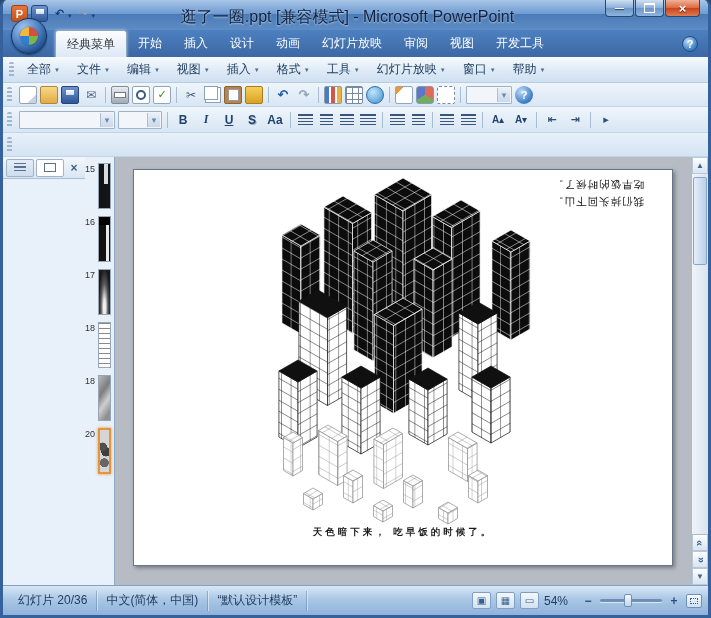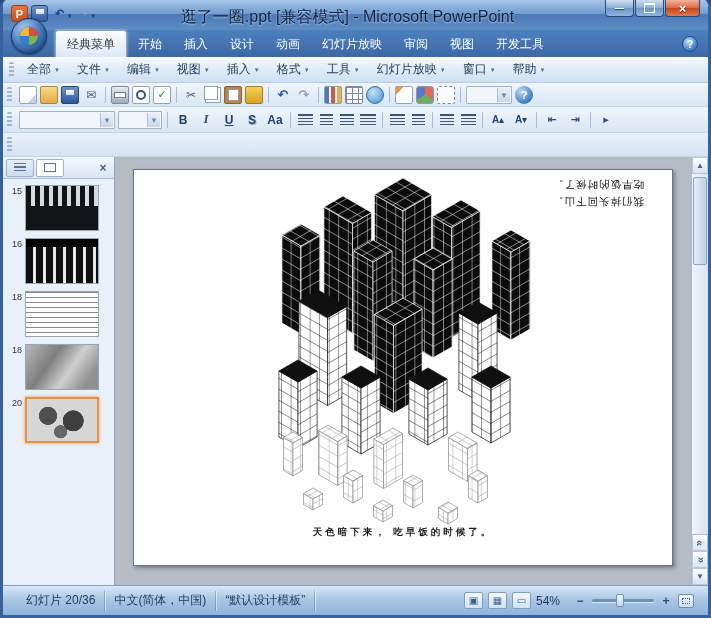--- a/index.html
+++ b/index.html
@@ -20,21 +20,21 @@
   .qa-caret{font-size:7px;color:#22436f;margin-left:-3px;padding-top:4px}
   .title-text{position:absolute;left:0;right:16px;top:7px;text-align:center;color:#0e2240;font-size:16px;text-shadow:0 1px 2px rgba(255,255,255,.6)}
   .winbtns{position:absolute;right:8px;top:0;display:flex}
   .wbtn{width:29px;height:17px;border:1px solid #274a79;border-top:none;border-radius:0 0 4px 4px;background:linear-gradient(#cfdff2,#8db0d8 48%,#6b95c6 49%,#8fb4de);display:flex;align-items:center;justify-content:center;color:#fff;margin-left:1px;font-size:11px;line-height:1}
   .wbtn.close{background:linear-gradient(#f0b29a,#dd6a40 48%,#c64318 49%,#e07a51);width:35px}
   .btn-min::before{content:"—";font-size:9px;font-weight:bold;text-shadow:0 1px 1px #234}
   .btn-max::before{content:"";width:9px;height:7px;border:1px solid #fff;border-top:2px solid #fff;display:block}
   .btn-close::before{content:"×";font-weight:bold;font-size:13px;text-shadow:0 1px 1px #611}
 
   
-  .tabrow{height:27px;flex:0 0 27px;background:linear-gradient(#4d80c0,#3c68a4);display:flex;align-items:center;padding-left:52px;position:relative}
+  .tabrow{height:27px;flex:0 0 27px;background:linear-gradient(#4d80c0,#3c68a4);display:flex;align-items:flex-start;padding-left:52px;position:relative}
   .orb{position:absolute;left:8px;top:-12px;width:36px;height:36px;border-radius:50%;background:radial-gradient(circle at 35% 28%,#a7c8ef,#4a7fc0 48%,#1d4c88 78%,#143257);border:1px solid #16355f;box-shadow:0 1px 2px rgba(0,0,0,.4);z-index:6;display:flex;align-items:center;justify-content:center}
   .orb::before{content:"";width:18px;height:18px;border-radius:50%;background:conic-gradient(#d94f3d 0 90deg,#7ab648 0 180deg,#2f7fd6 0 270deg,#f3b73a 0 360deg);box-shadow:0 0 2px rgba(0,0,0,.5)}
   .tab{padding:5px 11px 4px;color:#fff;font-size:12px;white-space:nowrap}
   .tab.active{background:linear-gradient(#fbfdff,#e9f1fa 60%,#dcE8f5);color:#333;border:1px solid #8aa6c8;border-bottom:none;border-radius:3px 3px 0 0;box-shadow:0 0 3px rgba(255,255,255,.6)}
   .ribbon-help{position:absolute;right:10px;top:6px;width:16px;height:16px;border-radius:50%;background:radial-gradient(circle at 35% 30%,#bcd9f5,#3a7cc2 70%);border:1px solid #1e4f85;color:#fff;font-weight:bold;font-size:11px;display:flex;align-items:center;justify-content:center}
 
   
   .menurow{height:26px;flex:0 0 26px;background:linear-gradient(#f6fafd,#dcE9f6 60%,#cfe0f1);border-bottom:1px solid #b9cde2;display:flex;align-items:center;padding:0 6px;gap:1px}
   .grip{width:5px;height:16px;margin-right:4px;background:repeating-linear-gradient(180deg,#9fb6cf 0 2px,transparent 2px 4px);border-radius:2px}
   .menu-item{padding:3px 8px;color:#1b3a5c;display:flex;align-items:center;gap:3px;border-radius:2px}
@@ -79,21 +79,21 @@
   .fmt{min-width:20px;height:18px;display:flex;align-items:center;justify-content:center;color:#22436f;font-weight:bold;font-size:12px;border-radius:2px}
   .fmt.it{font-style:italic;font-family:"Liberation Serif",serif}
   .fmt.un{text-decoration:underline}
   .fmt.sh{text-shadow:1px 1px 0 #9ab}
   .al{width:15px;height:11px;background:repeating-linear-gradient(#3c567a 0 1.5px,transparent 1.5px 3.5px)}
   .al.c{width:13px}.al.r{width:14px}.al.j{width:16px}
   .i-glyph{color:#2f4f78;font-size:11px;font-weight:bold}
 
   
   .content{flex:1;display:flex;min-height:0;background:#b7bcc4}
-  .panel{width:112px;flex:0 0 112px;background:#e8f0fa;border-right:1px solid #8fa8c4;display:flex;flex-direction:column}
+  .panel{width:112px;flex:0 0 112px;background:#e8f0fa;border-right:1px solid #8fa8c4;display:flex;flex-direction:row}
   .panel-tabs{height:22px;flex:0 0 22px;display:flex;align-items:center;background:linear-gradient(#f2f7fc,#d9e6f3);border-bottom:1px solid #aabfd6;padding:0 3px;gap:2px}
   .ptab{width:28px;height:18px;border:1px solid #9fb2c6;border-radius:2px;background:linear-gradient(#e4edf6,#cddcec);display:flex;align-items:center;justify-content:center}
   .ptab.active{background:#fff}
   .ptab .bars{width:12px;height:9px;background:repeating-linear-gradient(#5a7390 0 1.5px,transparent 1.5px 3.5px)}
   .ptab .mini-slide{width:12px;height:9px;background:#fff;border:1px solid #5a7390}
   .ptab-close{margin-left:auto;width:16px;height:16px;display:flex;align-items:center;justify-content:center;color:#44607e;font-weight:bold}
   .ptab-close::before{content:"×"}
   .thumb-list{flex:1;padding:6px 3px 0 0;overflow:hidden}
   .thumb-row{display:flex;align-items:flex-start;margin-bottom:7px}
   .thumb-num{width:19px;text-align:right;font-size:9px;color:#333;margin-right:3px;padding-top:1px}
@@ -118,21 +118,21 @@
   .vscroll{width:17px;flex:0 0 17px;background:linear-gradient(90deg,#f0f4fa,#d9e3ef);border-left:1px solid #a9bccf;display:flex;flex-direction:column}
   .sbtn{height:17px;flex:0 0 17px;display:flex;align-items:center;justify-content:center;color:#3f668f;font-size:8px;background:linear-gradient(#fdfefe,#d8e4f1);border:1px solid #b6c8da}
   .track{flex:1;position:relative}
   .sthumb{position:absolute;left:1px;right:1px;top:3px;height:88px;border:1px solid #87a5c6;border-radius:2px;background:linear-gradient(90deg,#e6eef8,#b9cfe8)}
   .navbtns{border-top:1px solid #a9bccf}
   .chev{display:inline-block;font-size:11px;font-weight:bold;color:#3f668f}
   .chev.up{transform:rotate(90deg)}
   .chev.down{transform:rotate(-90deg)}
 
   
-  .statusbar{height:30px;flex:0 0 30px;background:linear-gradient(#d9e7f6,#aac7e5 45%,#8fb3da);border-top:1px solid #7fa0c4;display:flex;align-items:center;padding:0 14px;color:#1d3b5e;font-size:12px}
+  .statusbar{height:30px;flex:0 0 30px;background:linear-gradient(#d9e7f6,#aac7e5 45%,#8fb3da);border-top:1px solid #7fa0c4;display:flex;align-items:center;padding:0 6px;color:#1d3b5e;font-size:12px}
   .st-seg{padding:0 9px;height:20px;display:flex;align-items:center;border-right:1px solid rgba(90,120,160,.45);box-shadow:1px 0 0 rgba(255,255,255,.5)}
   .st-right{margin-left:auto;display:flex;align-items:center;gap:5px}
   .viewbtn{width:19px;height:17px;border:1px solid #7f9fc4;border-radius:2px;background:linear-gradient(#f4f8fc,#d3e2f1);display:flex;align-items:center;justify-content:center;font-size:10px;color:#38608e}
   .zoomtxt{min-width:32px;text-align:left}
   .zbtn{width:14px;height:14px;display:flex;align-items:center;justify-content:center;font-weight:bold;color:#2c4f79}
   .ztrack{width:62px;height:3px;background:#6f8fb4;border-radius:2px;position:relative;box-shadow:0 1px 0 rgba(255,255,255,.6)}
   .zthumb{position:absolute;left:24px;top:-5px;width:8px;height:13px;background:linear-gradient(#f6fafd,#c2d6ea);border:1px solid #6f8fb4;border-radius:2px}
   .fitbtn{width:16px;height:14px;border:1px solid #6f8fb4;border-radius:2px;background:linear-gradient(#f4f8fc,#cfe0f0);position:relative}
   .fitbtn::before{content:"";position:absolute;inset:3px;border:1px dotted #38608e}
 </style>
@@ -303,20 +303,24 @@
         <div class="ptab-close"></div>
       </div>
       <div class="thumb-list">
         <div class="thumb-row">
           <div class="thumb-num">15</div>
           <div class="thumb t15"></div>
         </div>
         <div class="thumb-row">
           <div class="thumb-num">16</div>
           <div class="thumb t16"></div>
+        </div>
+        <div class="thumb-row">
+          <div class="thumb-num">17</div>
+          <div class="thumb t17"></div>
         </div>
         <div class="thumb-row">
           <div class="thumb-num">18</div>
           <div class="thumb t18"></div>
         </div>
         <div class="thumb-row">
           <div class="thumb-num">18</div>
           <div class="thumb t19"></div>
         </div>
         <div class="thumb-row selected">

